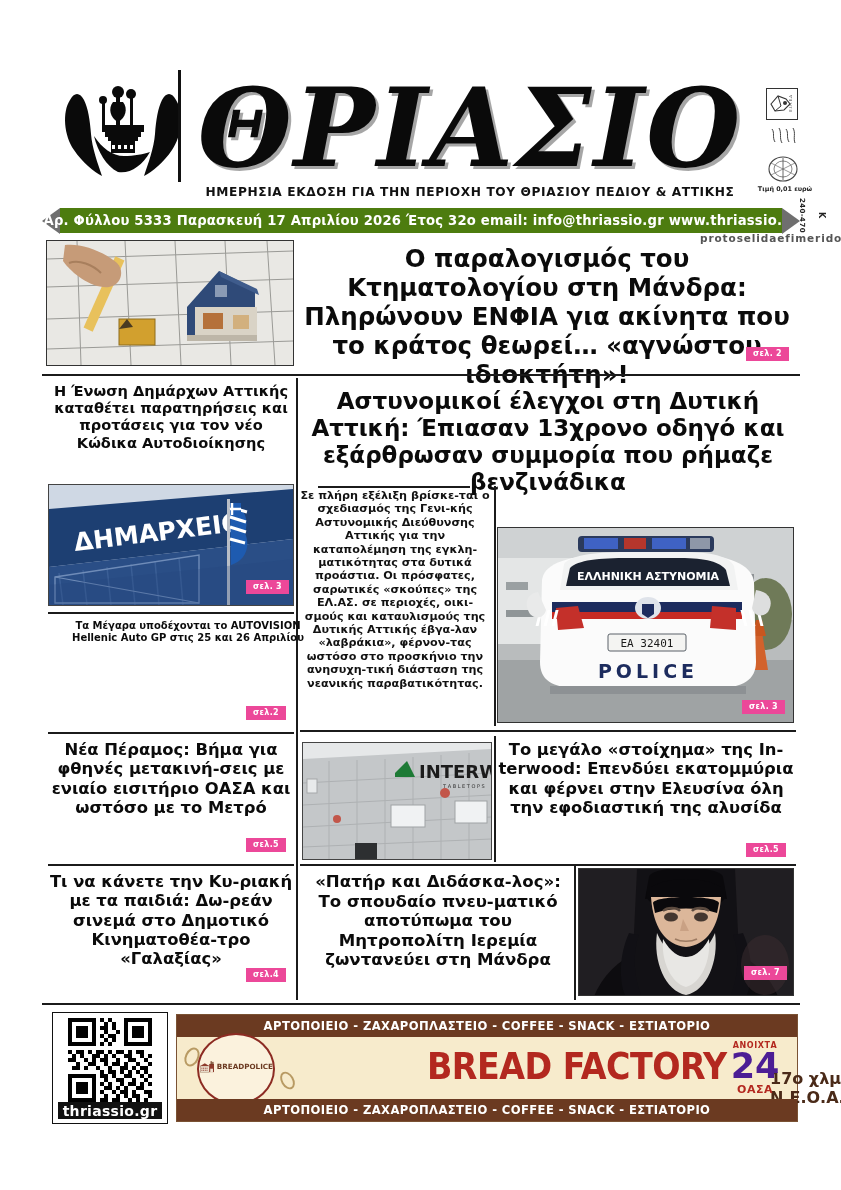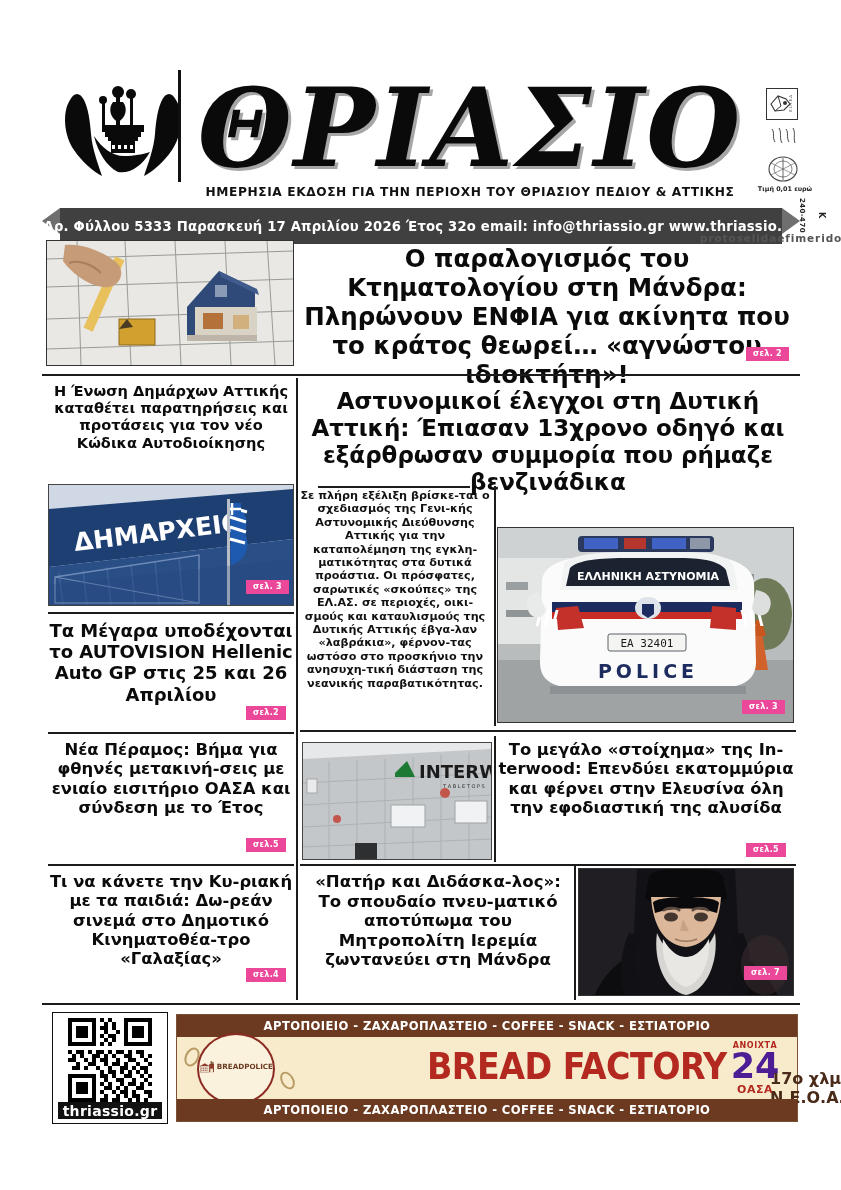--- a/index.html
+++ b/index.html
@@ -50,22 +50,22 @@
   }
   .vert-k {
     position:absolute; left:826px; top:212px;
     transform: rotate(90deg); transform-origin: left top;
     font-size:8px; font-weight:700; color:#222;
   }
 
   
   .ribbon { position:absolute; left:42px; top:208px; width:758px; height:26px; }
   .ribbon-bar {
-    position:absolute; left:18px; top:0; width:722px; height:36px;
-    background:#404040;
+    position:absolute; left:18px; top:0; width:722px; height:25px;
+    background:#4d7c0f;
     display:flex; align-items:center; justify-content:center;text-align:right;
   }
   .ribbon-text { color:#fff; font-size:13.2px; font-weight:700; letter-spacing:0.2px; white-space:nowrap; }
   .ribbon-arrow-l {
     position:absolute; left:0; top:0; width:0; height:0;
     border-top:13px solid transparent; border-bottom:13px solid transparent;
     border-right:18px solid #6f6f6f;
   }
   .ribbon-arrow-r {
     position:absolute; left:740px; top:0; width:0; height:0;
@@ -111,21 +111,21 @@
   }
   .main2-body {
     position:absolute; left:300px; top:489px; width:190px;
     font-size:11.2px; line-height:13.4px; text-align:center;
     font-weight:700; color:#121212;
   }
   .body-toprule { position:absolute; left:318px; top:486px; width:152px; height:2px; background:#1b1b1b; }
   .police-photo { left:497px; top:527px; width:297px; height:196px; border:1px solid #333; }
 
   
-  .c1-hl2 { position:absolute; left:48px; top:620px; width:246px; font-size:18px; }
+  .c1-hl2 { position:absolute; left:65px; top:620px; width:246px; font-size:10px; }
   .c1-hl3 { position:absolute; left:48px; top:740px; width:246px; font-size:16.4px; }
   .c1-hl4 { position:absolute; left:48px; top:872px; width:246px; font-size:16.4px; }
 
   
   .iw-photo { left:302px; top:742px; width:190px; height:118px; border:1px solid #444; }
   .iw-hl { position:absolute; left:497px; top:740px; width:298px; font-size:16.4px; }
 
   
   .bi-hl { position:absolute; left:302px; top:872px; width:272px; font-size:16.6px; }
   .bi-photo { left:578px; top:868px; width:216px; height:128px; border:1px solid #333; }
@@ -329,21 +329,21 @@
       <polygon points="0,100 244,74 244,120 0,120" fill="#24457a" opacity="0.25"></polygon>
     </svg>
   </div>
   <div class="pagebadge" style="left:246px; top:580px;">σελ. 3</div>
 
   <div class="rule-h dh1"></div>
   <div class="hl c1-hl2">Τα Μέγαρα υποδέχονται το AUTOVISION Hellenic Auto GP στις 25 και 26 Απριλίου</div>
   <div class="pagebadge" style="left:246px; top:706px;">σελ.2</div>
 
   <div class="rule-h dh2"></div>
-  <div class="hl c1-hl3">Νέα Πέραμος: Βήμα για φθηνές μετακινή-σεις με ενιαίο εισιτήριο ΟΑΣΑ και σύνδεση με το Έτος</div>
+  <div class="hl c1-hl3">Νέα Πέραμος: Βήμα για φθηνές μετακινή-σεις με ενιαίο εισιτήριο ΟΑΣΑ και ωστόσο με το Μετρό</div>
   <div class="pagebadge" style="left:246px; top:838px;">σελ.5</div>
 
   <div class="rule-h dh3"></div>
   <div class="hl c1-hl4">Τι να κάνετε την Κυ-ριακή με τα παιδιά: Δω-ρεάν σινεμά στο Δημοτικό Κινηματοθέα-τρο «Γαλαξίας»</div>
   <div class="pagebadge" style="left:246px; top:968px;">σελ.4</div>
 
   <div class="hl main2-hl">Αστυνομικοί έλεγχοι στη Δυτική Αττική: Έπιασαν 13χρονο οδηγό και εξάρθρωσαν συμμορία που ρήμαζε βενζινάδικα</div>
   <div class="body-toprule"></div>
   <div class="main2-body">Σε πλήρη εξέλιξη βρίσκε-ται ο σχεδιασμός της Γενι-κής Αστυνομικής Διεύθυνσης Αττικής για την καταπολέμηση της εγκλη-ματικότητας στα δυτικά προάστια. Οι πρόσφατες, σαρωτικές «σκούπες» της ΕΛ.ΑΣ. σε περιοχές, οικι-σμούς και καταυλισμούς της Δυτικής Αττικής έβγα-λαν «λαβράκια», φέρνον-τας ωστόσο στο προσκήνιο την ανησυχη-τική διάσταση της νεανικής παραβατικότητας.</div>
   <div class="rule-v dv2"></div>

